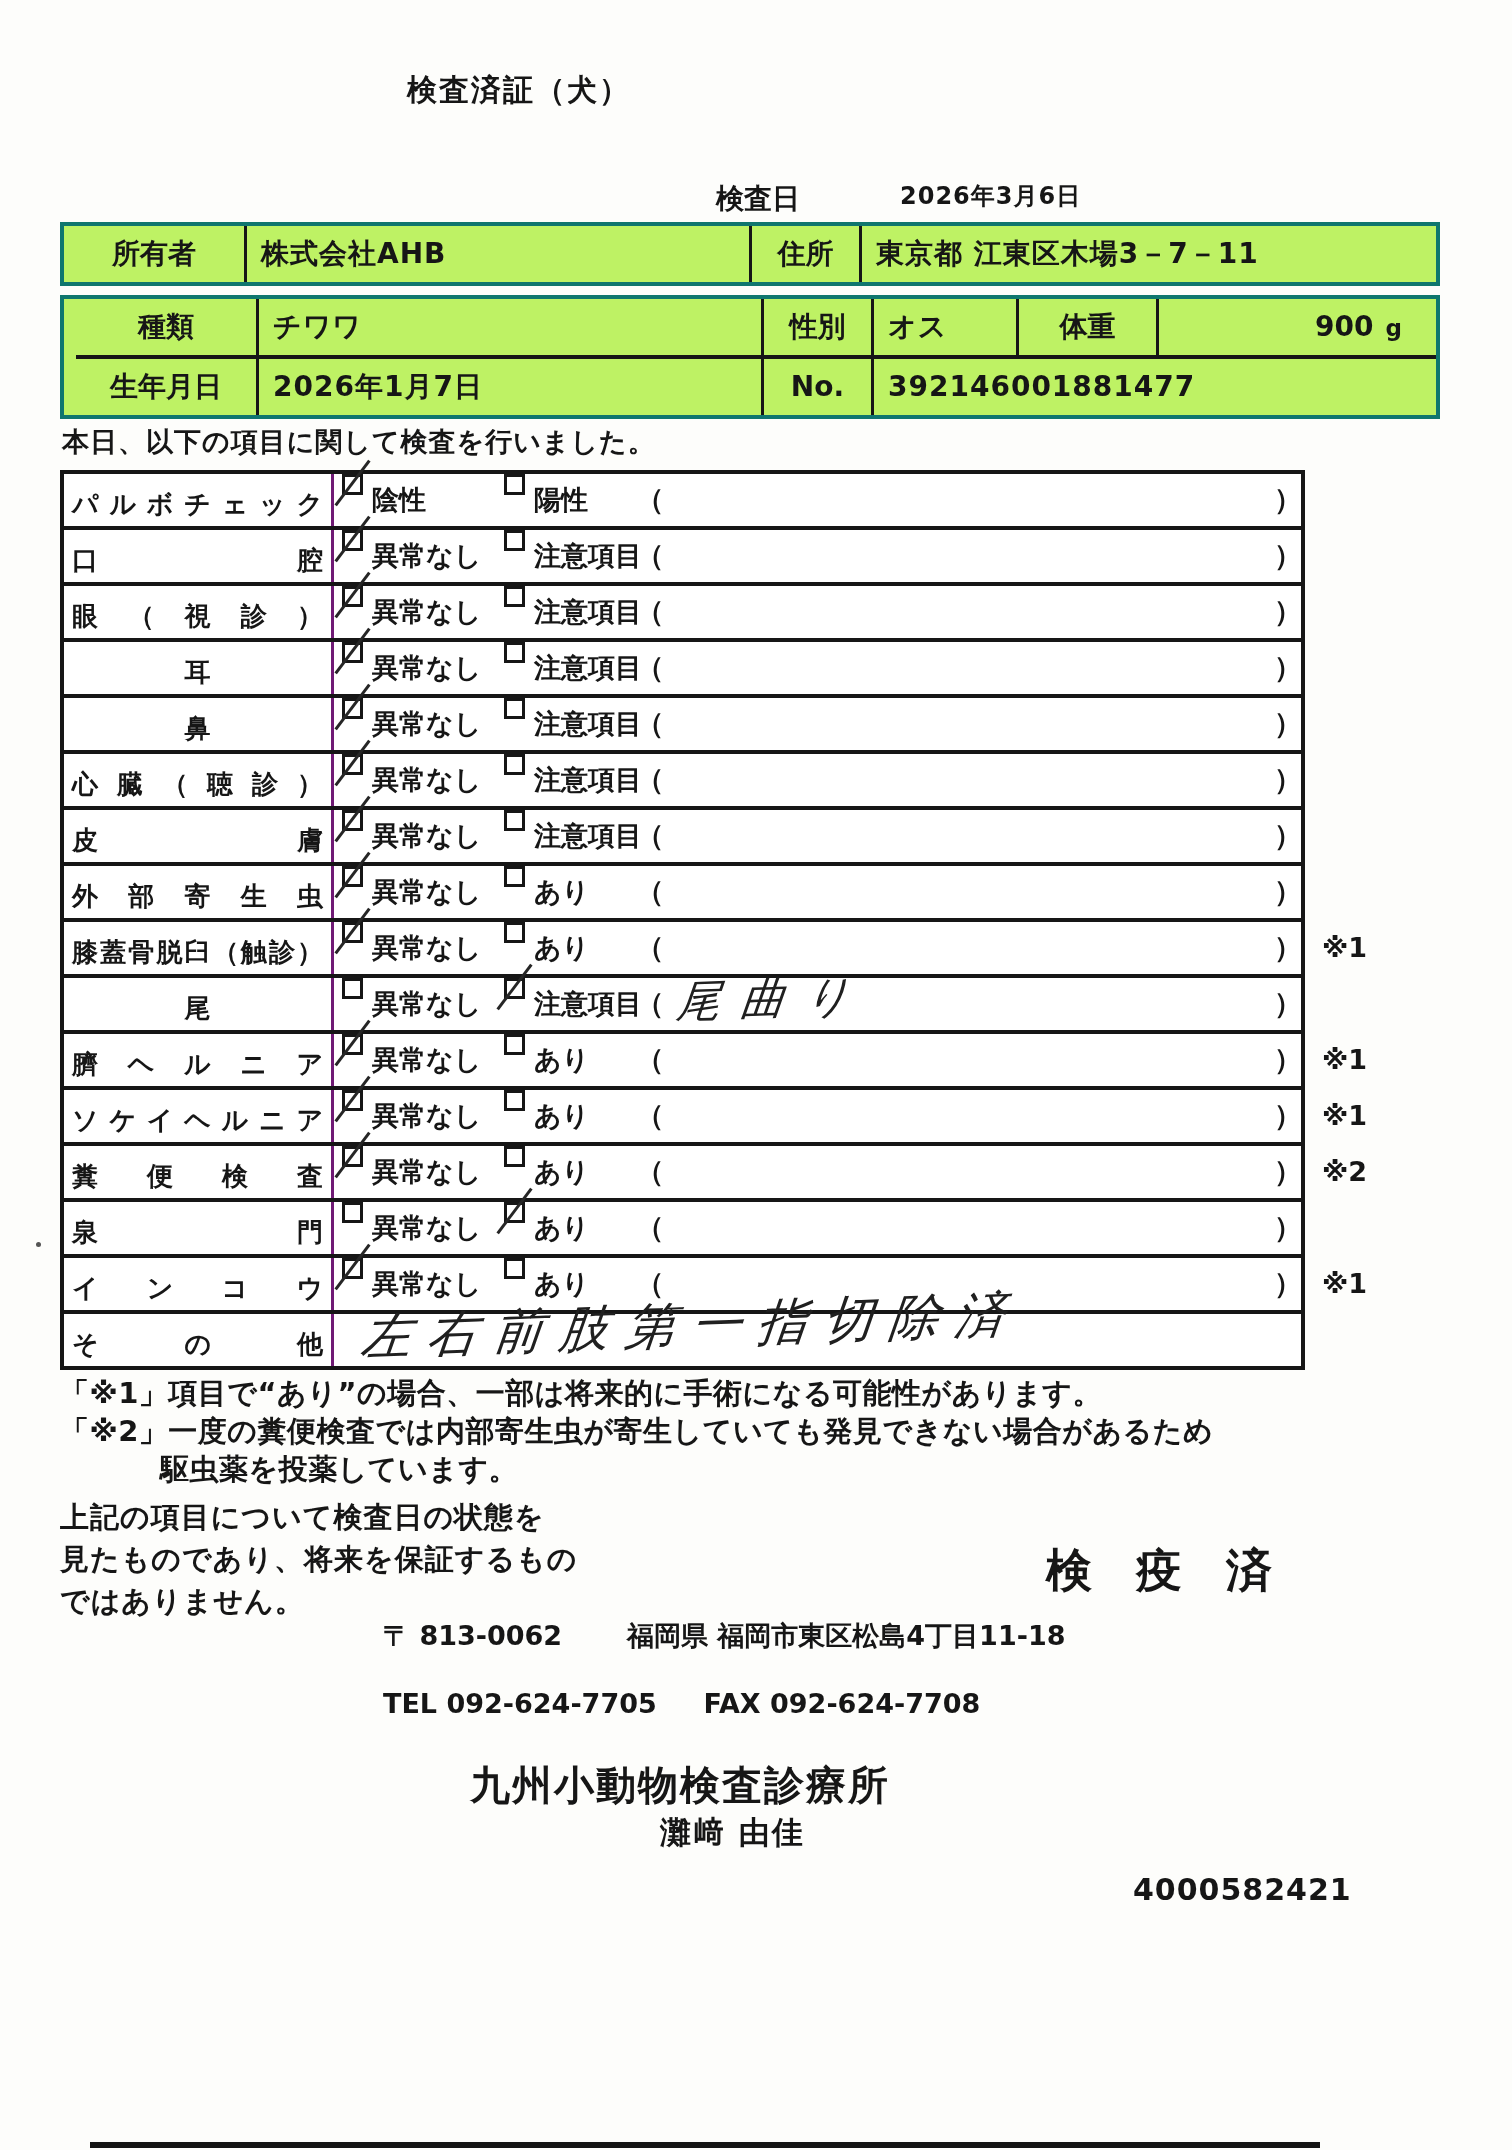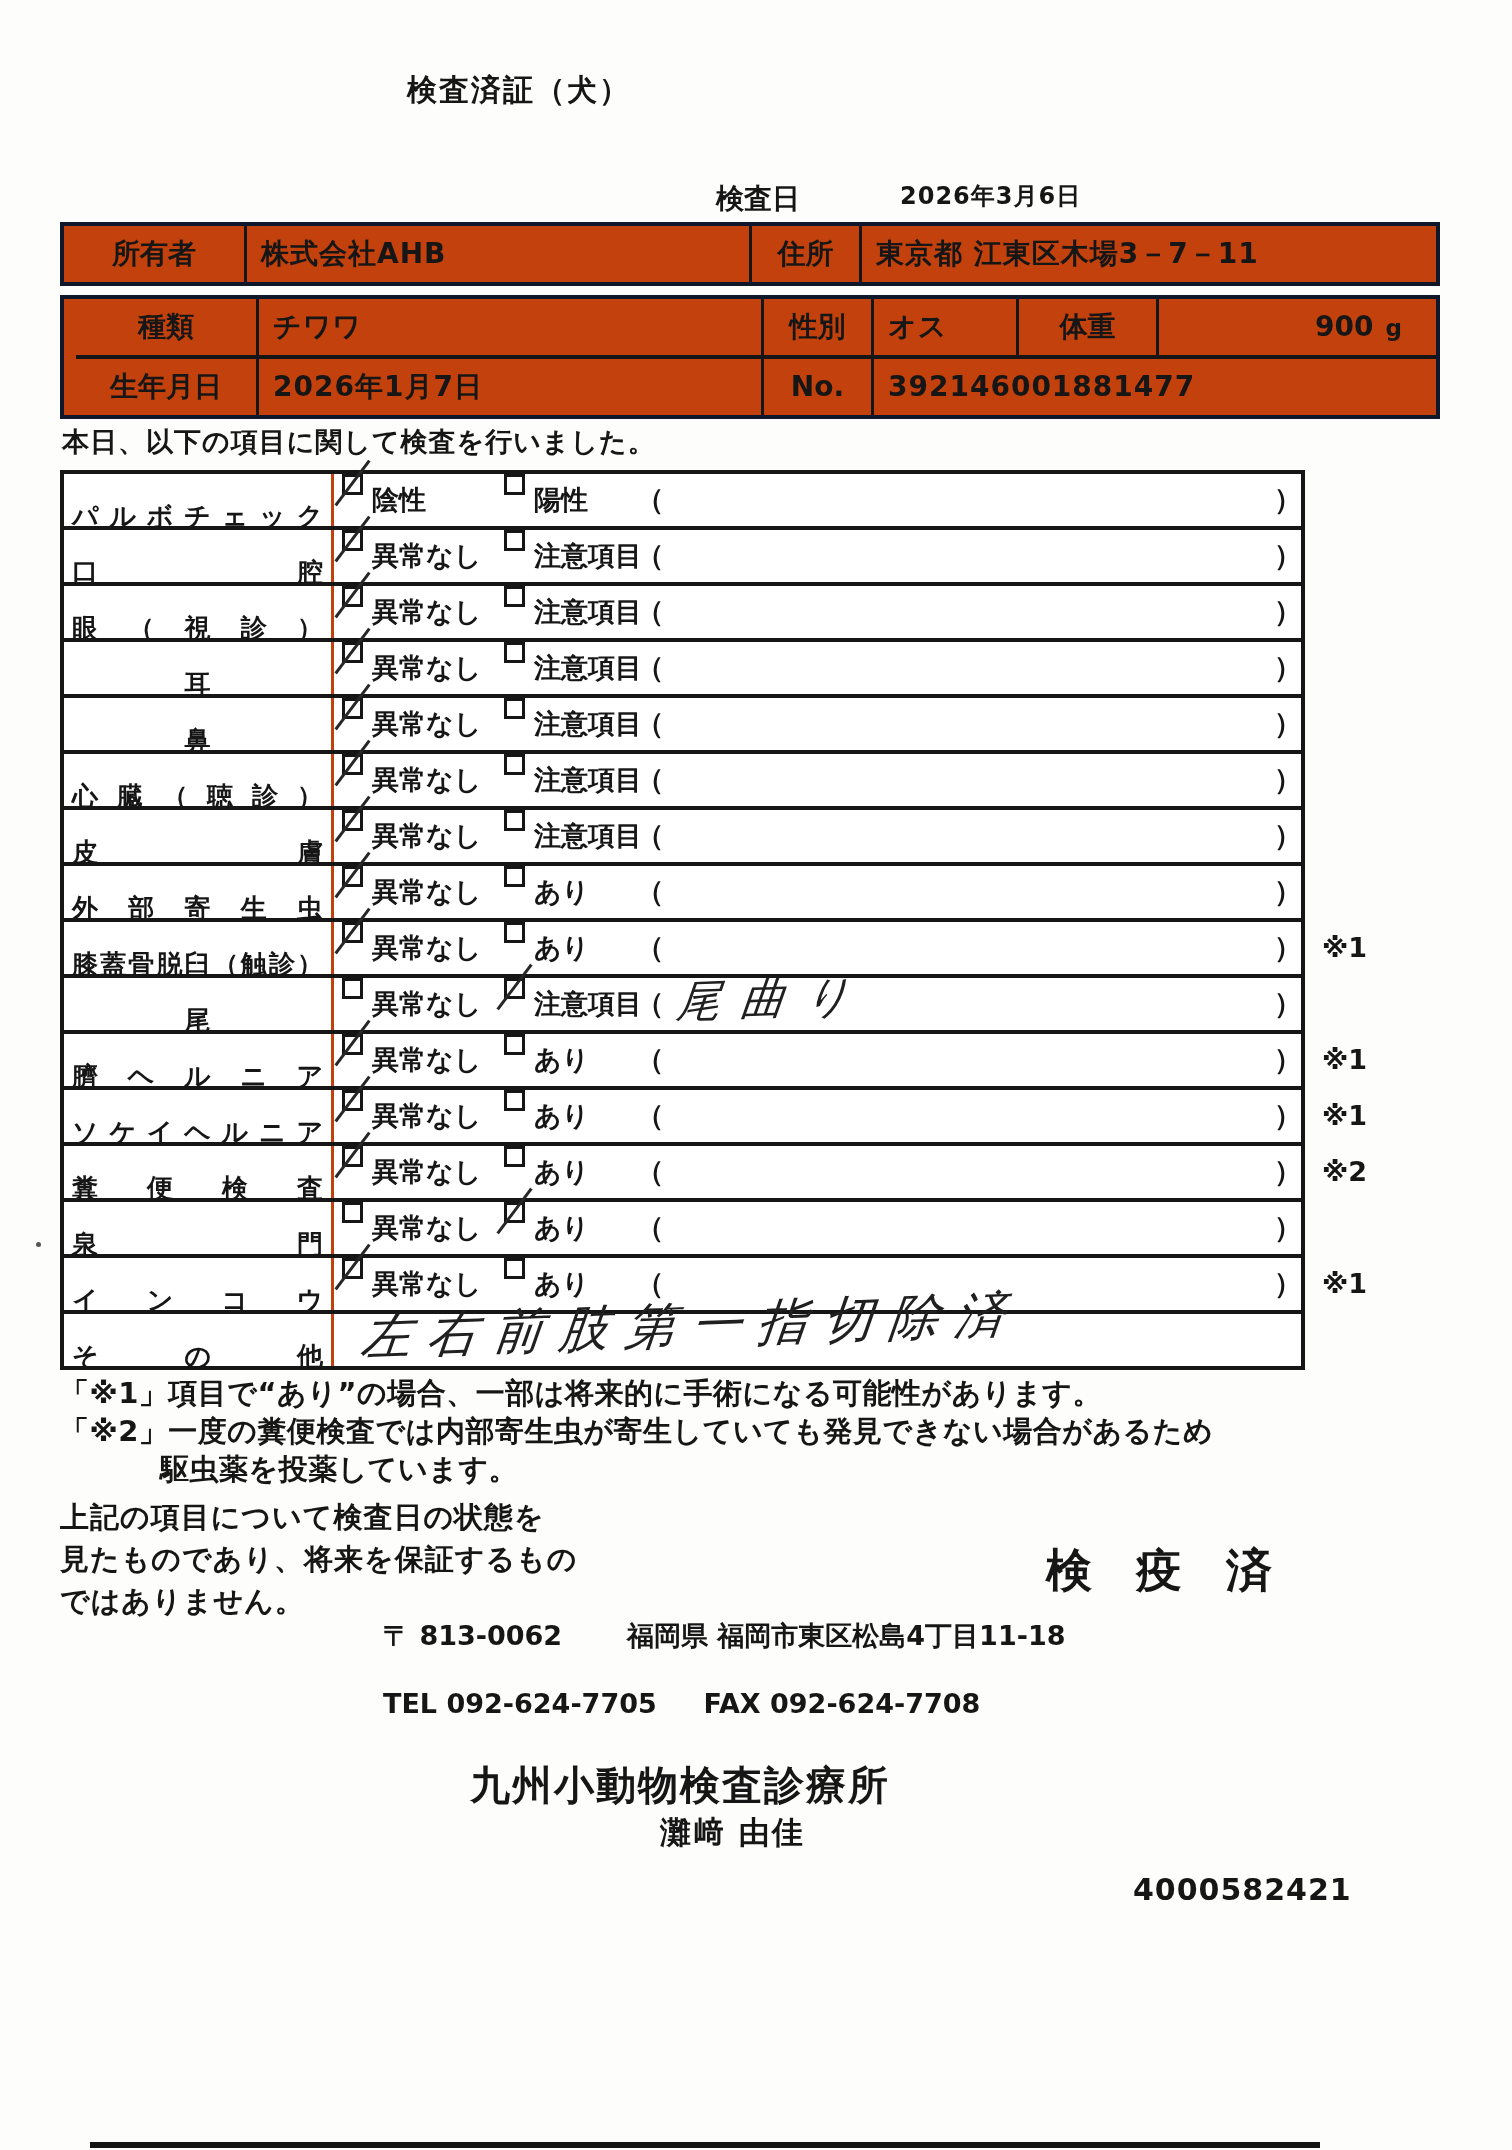--- a/index.html
+++ b/index.html
@@ -12,21 +12,21 @@
   .abs{position:absolute;}
 
   
   #title{left:407px;top:70px;font-size:30px;font-weight:700;letter-spacing:2px;}
   #insp-date-label{left:716px;top:180px;font-size:28px;font-weight:600;}
   #insp-date-value{left:900px;top:180px;font-size:24px;font-weight:600;letter-spacing:1px;}
 
   
   .info-table{
     position:absolute;left:60px;width:1380px;
-    border:4px solid #0f172a;box-sizing:border-box;background:#c2410c;
+    border:4px solid #0f766e;box-sizing:border-box;background:#bef264;
   }
   #owner-table{top:222px;height:64px;}
   #pet-table{top:295px;height:124px;padding-left:12px;}
   .info-row{display:flex;height:56px;line-height:56px;font-size:28px;font-weight:600;}
   .info-row + .info-row{border-top:4px solid #161616;}
   .cell{box-sizing:border-box;overflow:hidden;white-space:nowrap;}
   .cell.lab{text-align:center;}
   .cell.val{padding-left:14px;letter-spacing:1px;}
   .cell + .cell{border-left:3px solid #161616;}
   .w-180{width:180px;} .w-505{width:505px;} .w-110{width:110px;}
@@ -38,22 +38,22 @@
   #intro{left:62px;top:424px;font-size:27px;font-weight:700;letter-spacing:1px;}
 
   
   #checklist{
     position:absolute;left:60px;top:470px;width:1245px;
     border:4px solid #161616;box-sizing:border-box;background:#fff;
   }
   .cl-row{position:relative;display:flex;height:52px;}
   .cl-row + .cl-row{border-top:4px solid #161616;}
   .cl-label{
-    width:270px;box-sizing:border-box;border-right:3px solid #c2410c;
-    font-size:26px;font-weight:600;line-height:52px;padding:16px 8px;
+    width:270px;box-sizing:border-box;border-right:3px solid #701a75;
+    font-size:26px;font-weight:600;line-height:52px;padding:4px 8px;
     overflow:hidden;white-space:nowrap;
   }
   .align-justify{text-align:justify;text-align-last:justify;}
   .align-center{text-align:center;text-align-last:center;}
   .cl-opts{position:relative;flex:1;font-size:27px;font-weight:600;line-height:52px;}
   .cl-opts > span{position:absolute;top:0;white-space:nowrap;}
   .cb{
     left:8px;top:15px;width:21px;height:21px;
     border:3px solid #161616;box-sizing:border-box;background:#fff;
   }

